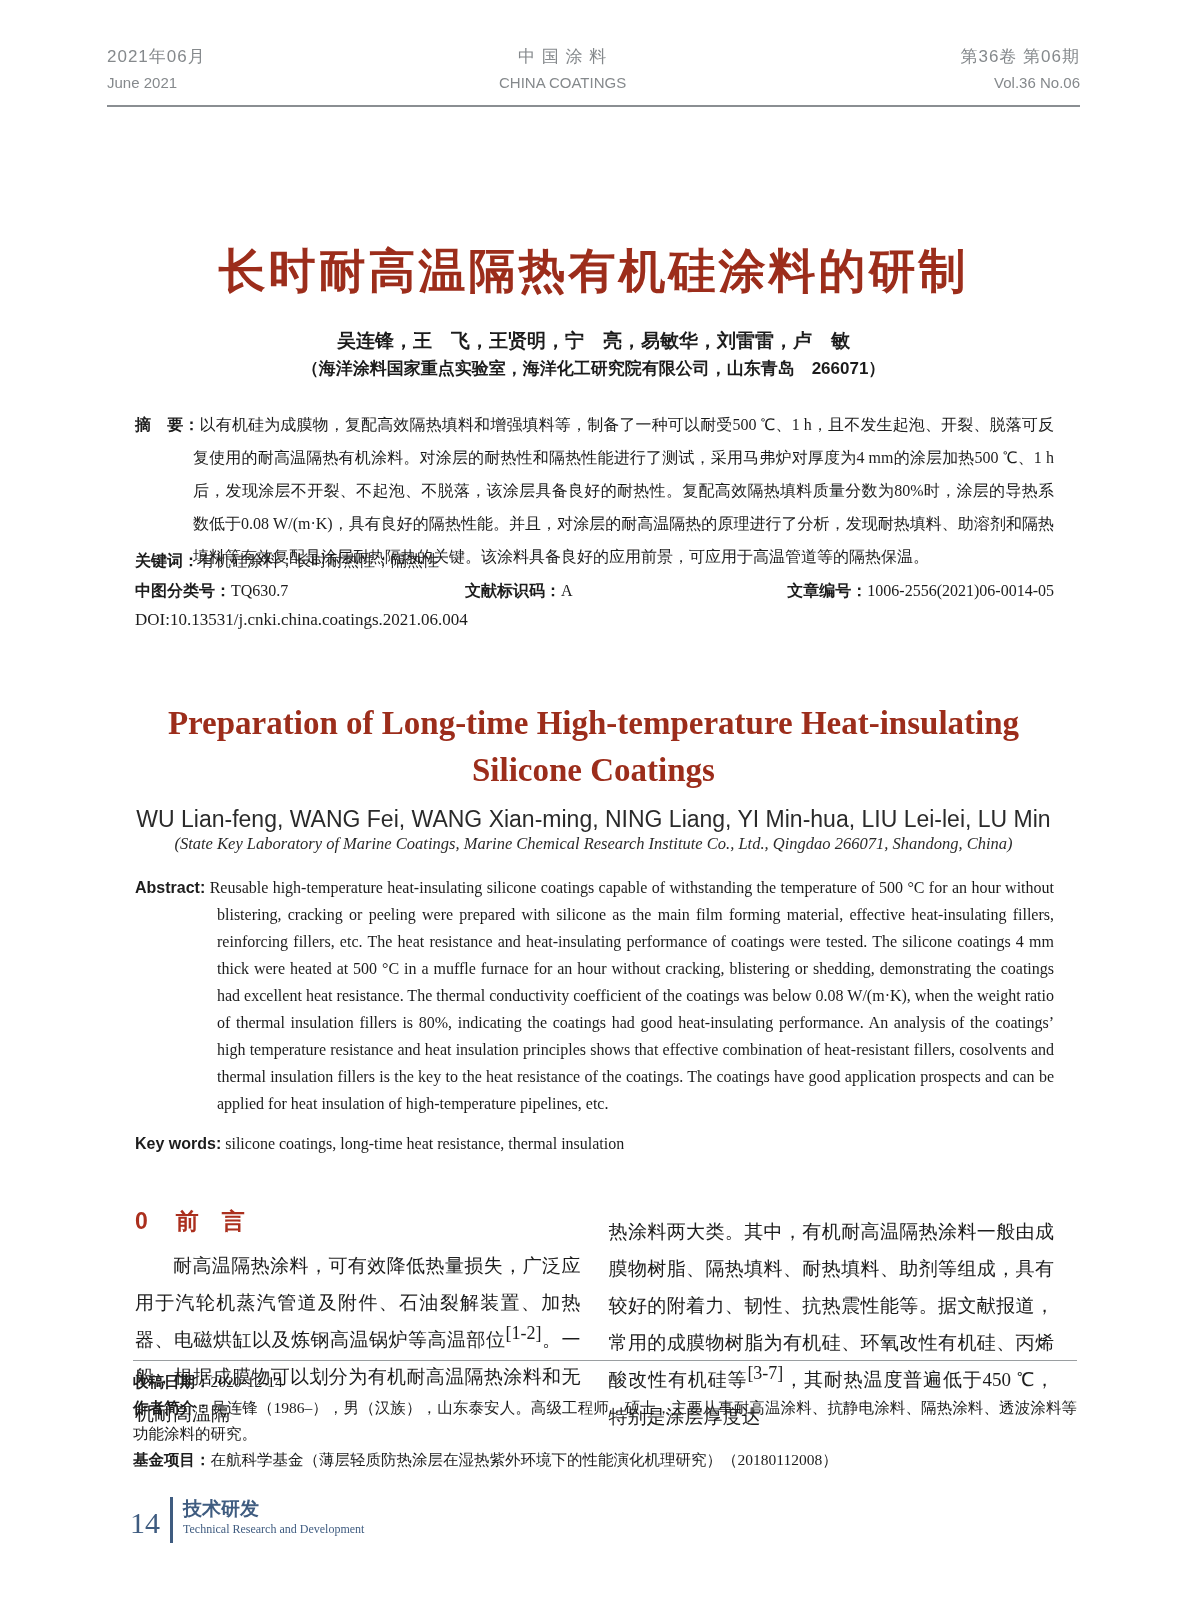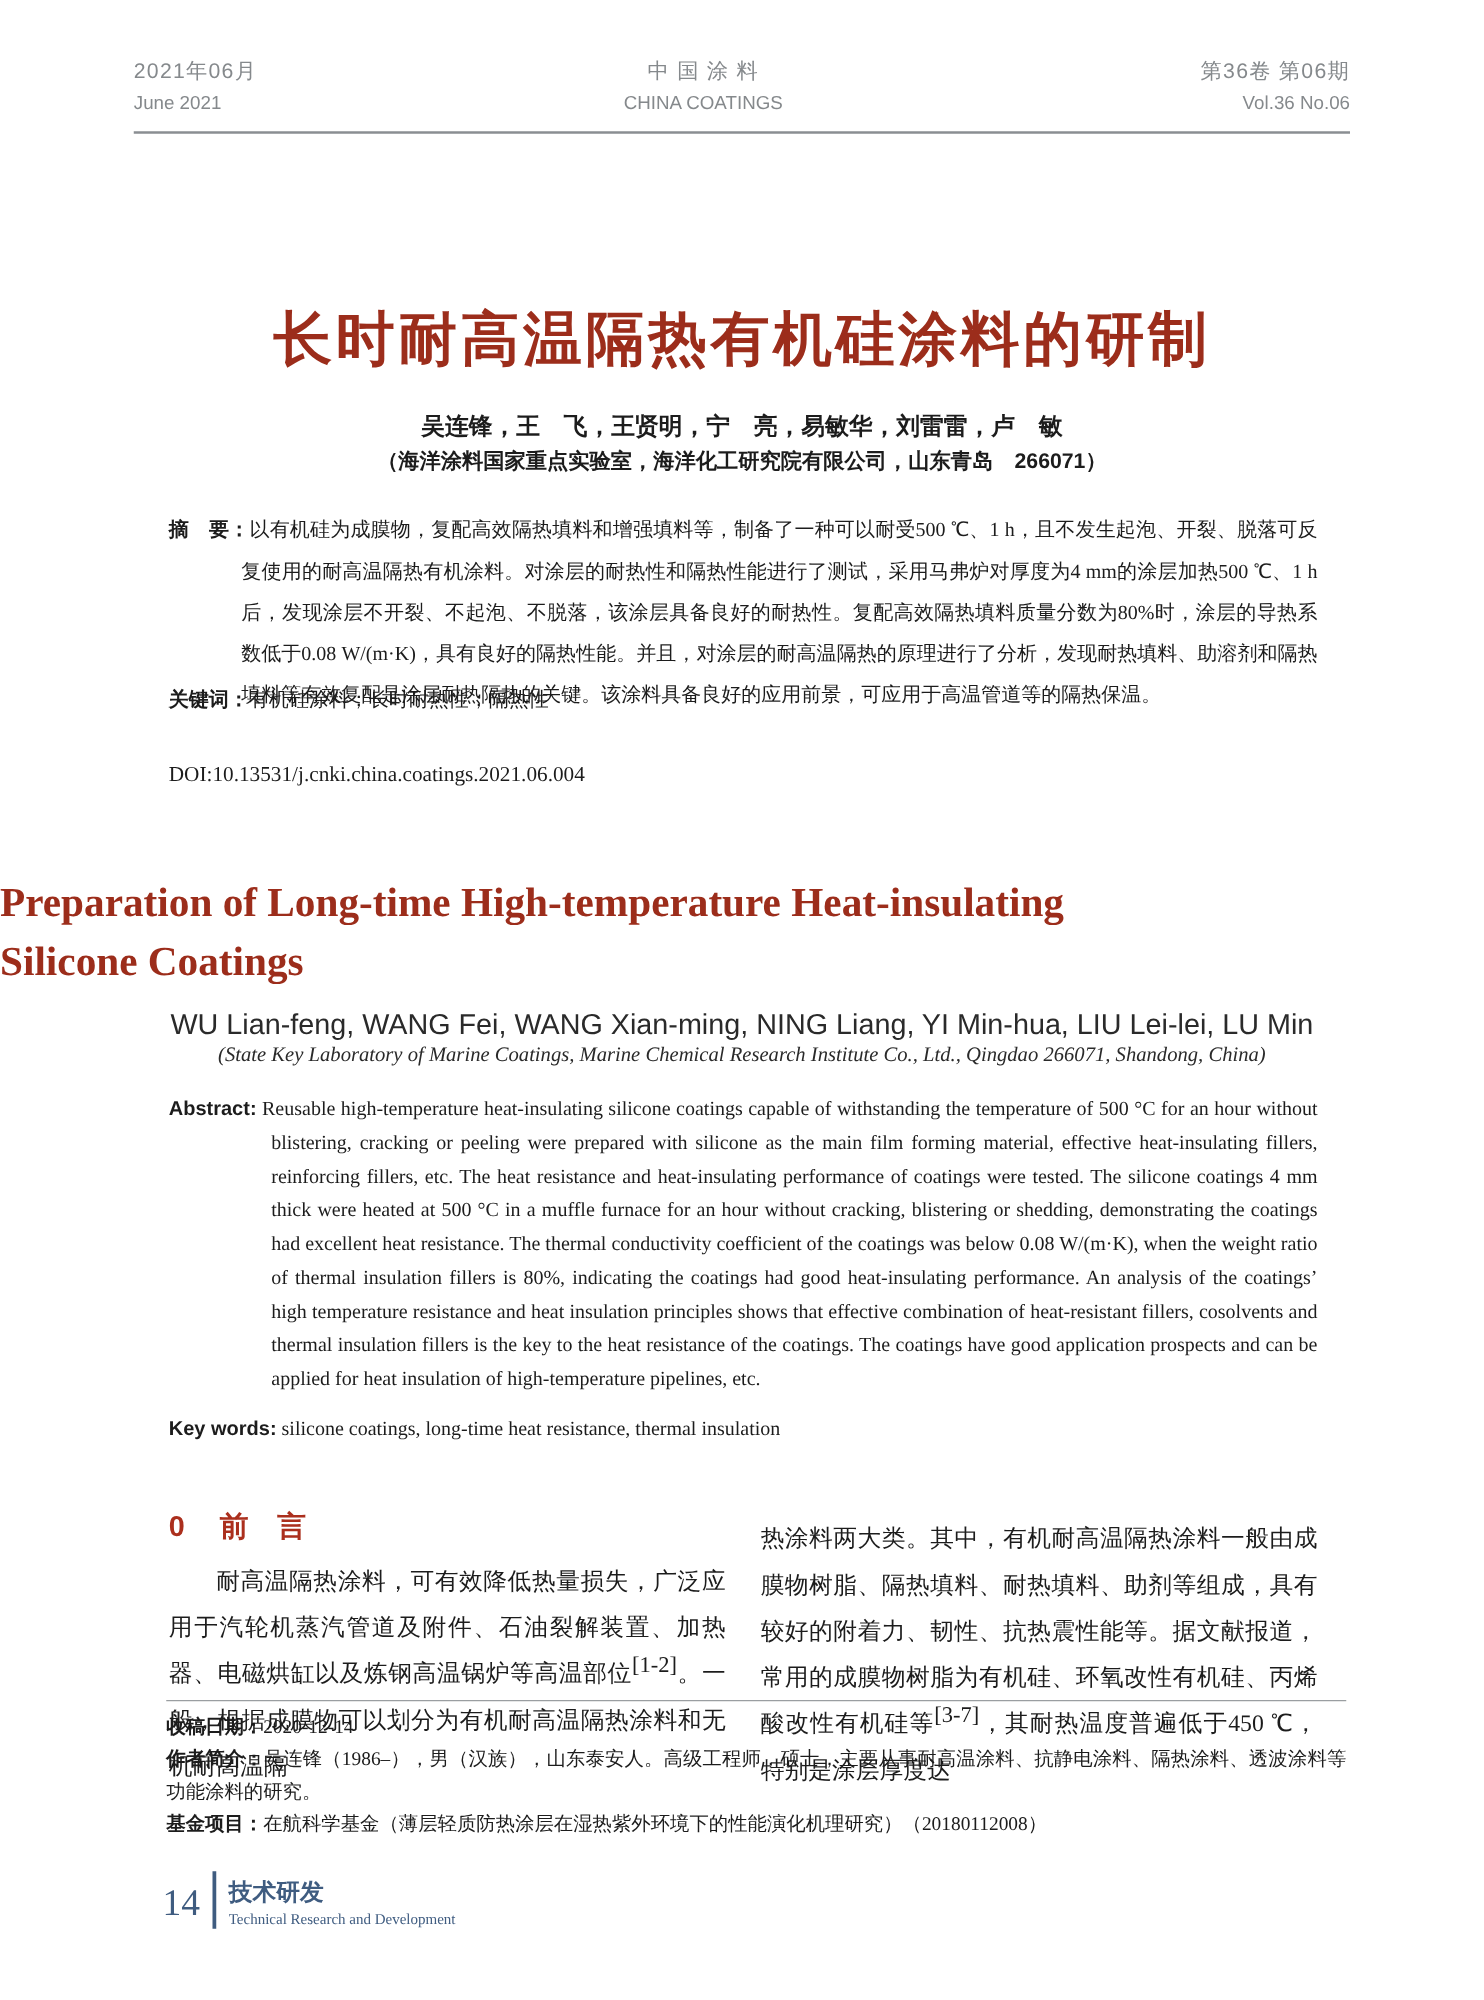--- a/index.html
+++ b/index.html
@@ -37,21 +37,21 @@
   .hang-zh{padding-left:58px;text-indent:-58px;}
   .lab{font-weight:700;font-family:"Liberation Sans", sans-serif;}
   .kw-zh{position:absolute;top:546px;left:135px;right:133px;font-size:16px;line-height:30px;}
   .meta-row{position:absolute;top:577px;left:135px;right:133px;display:flex;font-size:16px;line-height:28px;}
   .meta-row .m1{width:330px;}
   .meta-row .m2{width:300px;}
   .meta-row .m3{flex:1;text-align:right;}
   .doi{position:absolute;top:606px;left:135px;font-size:17px;line-height:28px;}
 
   
-  .title-en{position:absolute;top:700px;left:0;right:0;text-align:left;color:var(--title-red);
+  .title-en{position:absolute;top:700px;left:0;right:0;text-align:center;color:var(--title-red);
             font-size:33px;font-weight:700;line-height:47px;font-family:"Liberation Serif", serif;}
   .authors-en{position:absolute;top:806px;left:0;right:0;text-align:center;font-size:23px;
               font-family:"Liberation Sans", sans-serif;color:#2a2a2a;}
   .affil-en{position:absolute;top:834px;left:0;right:0;text-align:center;font-size:16.5px;font-style:italic;
             color:#2a2a2a;}
 
   
   .abs-en{position:absolute;top:874px;left:135px;right:133px;font-size:16px;line-height:27px;text-align:justify;}
   .hang-en{padding-left:82px;text-indent:-82px;}
   .kw-en{margin-top:13px;text-align:left;}
@@ -65,21 +65,21 @@
   .colL p{margin-top:10px;text-indent:2em;}
   .colR{padding-top:8px;}
   sup{font-size:18px;line-height:0;}
 
   
   .footnotes{position:absolute;top:1360px;left:133px;right:110px;border-top:1.5px solid #9a9ea1;
              padding-top:8px;font-size:15.5px;line-height:26px;text-align:justify;}
   .footnotes .lab{font-weight:600;}
 
   
-  .pfooter{position:absolute;top:1497px;left:130px;display:flex;align-items:flex-end;color:var(--footer-blue);}
+  .pfooter{position:absolute;top:1497px;left:130px;display:flex;align-items:flex-start;color:var(--footer-blue);}
   .pnum{font-size:30px;font-family:"Liberation Serif", serif;margin-right:10px;align-self:flex-end;
         line-height:40px;}
   .fbar{width:3px;height:46px;background:var(--footer-blue);margin-right:10px;}
   .fsec .zh{font-size:19px;font-weight:700;font-family:"Liberation Sans", sans-serif;line-height:24px;}
   .fsec .en{font-size:12px;font-family:"Liberation Serif", serif;line-height:16px;}
 </style>
 </head>
 <body>
 
 <div class="page">
@@ -102,20 +102,25 @@
   <h1 class="title-zh">长时耐高温隔热有机硅涂料的研制</h1>
   <div class="authors-zh">吴连锋，王　飞，王贤明，宁　亮，易敏华，刘雷雷，卢　敏</div>
   <div class="affil-zh">（海洋涂料国家重点实验室，海洋化工研究院有限公司，山东青岛　266071）</div>
 
   <div class="abs-zh">
     <p class="hang-zh"><span class="lab">摘　要：</span><span>以有机硅为成膜物，复配高效隔热填料和增强填料等，制备了一种可以耐受500 ℃、1 h，且不发生起泡、开裂、脱落可反复使用的耐高温隔热有机涂料。对涂层的耐热性和隔热性能进行了测试，采用马弗炉对厚度为4 mm的涂层加热500 ℃、1 h后，发现涂层不开裂、不起泡、不脱落，该涂层具备良好的耐热性。复配高效隔热填料质量分数为80%时，涂层的导热系数低于0.08 W/(m·K)，具有良好的隔热性能。并且，对涂层的耐高温隔热的原理进行了分析，发现耐热填料、助溶剂和隔热填料等有效复配是涂层耐热隔热的关键。该涂料具备良好的应用前景，可应用于高温管道等的隔热保温。</span></p>
   </div>
 
   <div class="kw-zh"><span class="lab">关键词：</span><span>有机硅涂料；长时耐热性；隔热性</span></div>
 
+  <div class="meta-row">
+    <span class="m1"><span class="lab">中图分类号：</span><span>TQ630.7</span></span>
+    <span class="m2"><span class="lab">文献标识码：</span><span>A</span></span>
+    <span class="m3"><span class="lab">文章编号：</span><span>1006-2556(2021)06-0014-05</span></span>
+  </div>
 
   <div class="doi">DOI:10.13531/j.cnki.china.coatings.2021.06.004</div>
 
   <h2 class="title-en">
     <span>Preparation of Long-time High-temperature Heat-insulating</span><br>
     <span>Silicone Coatings</span>
   </h2>
   <div class="authors-en">WU Lian-feng, WANG Fei, WANG Xian-ming, NING Liang, YI Min-hua, LIU Lei-lei, LU Min</div>
   <div class="affil-en">(State Key Laboratory of Marine Coatings, Marine Chemical Research Institute Co., Ltd., Qingdao 266071, Shandong, China)</div>
 

